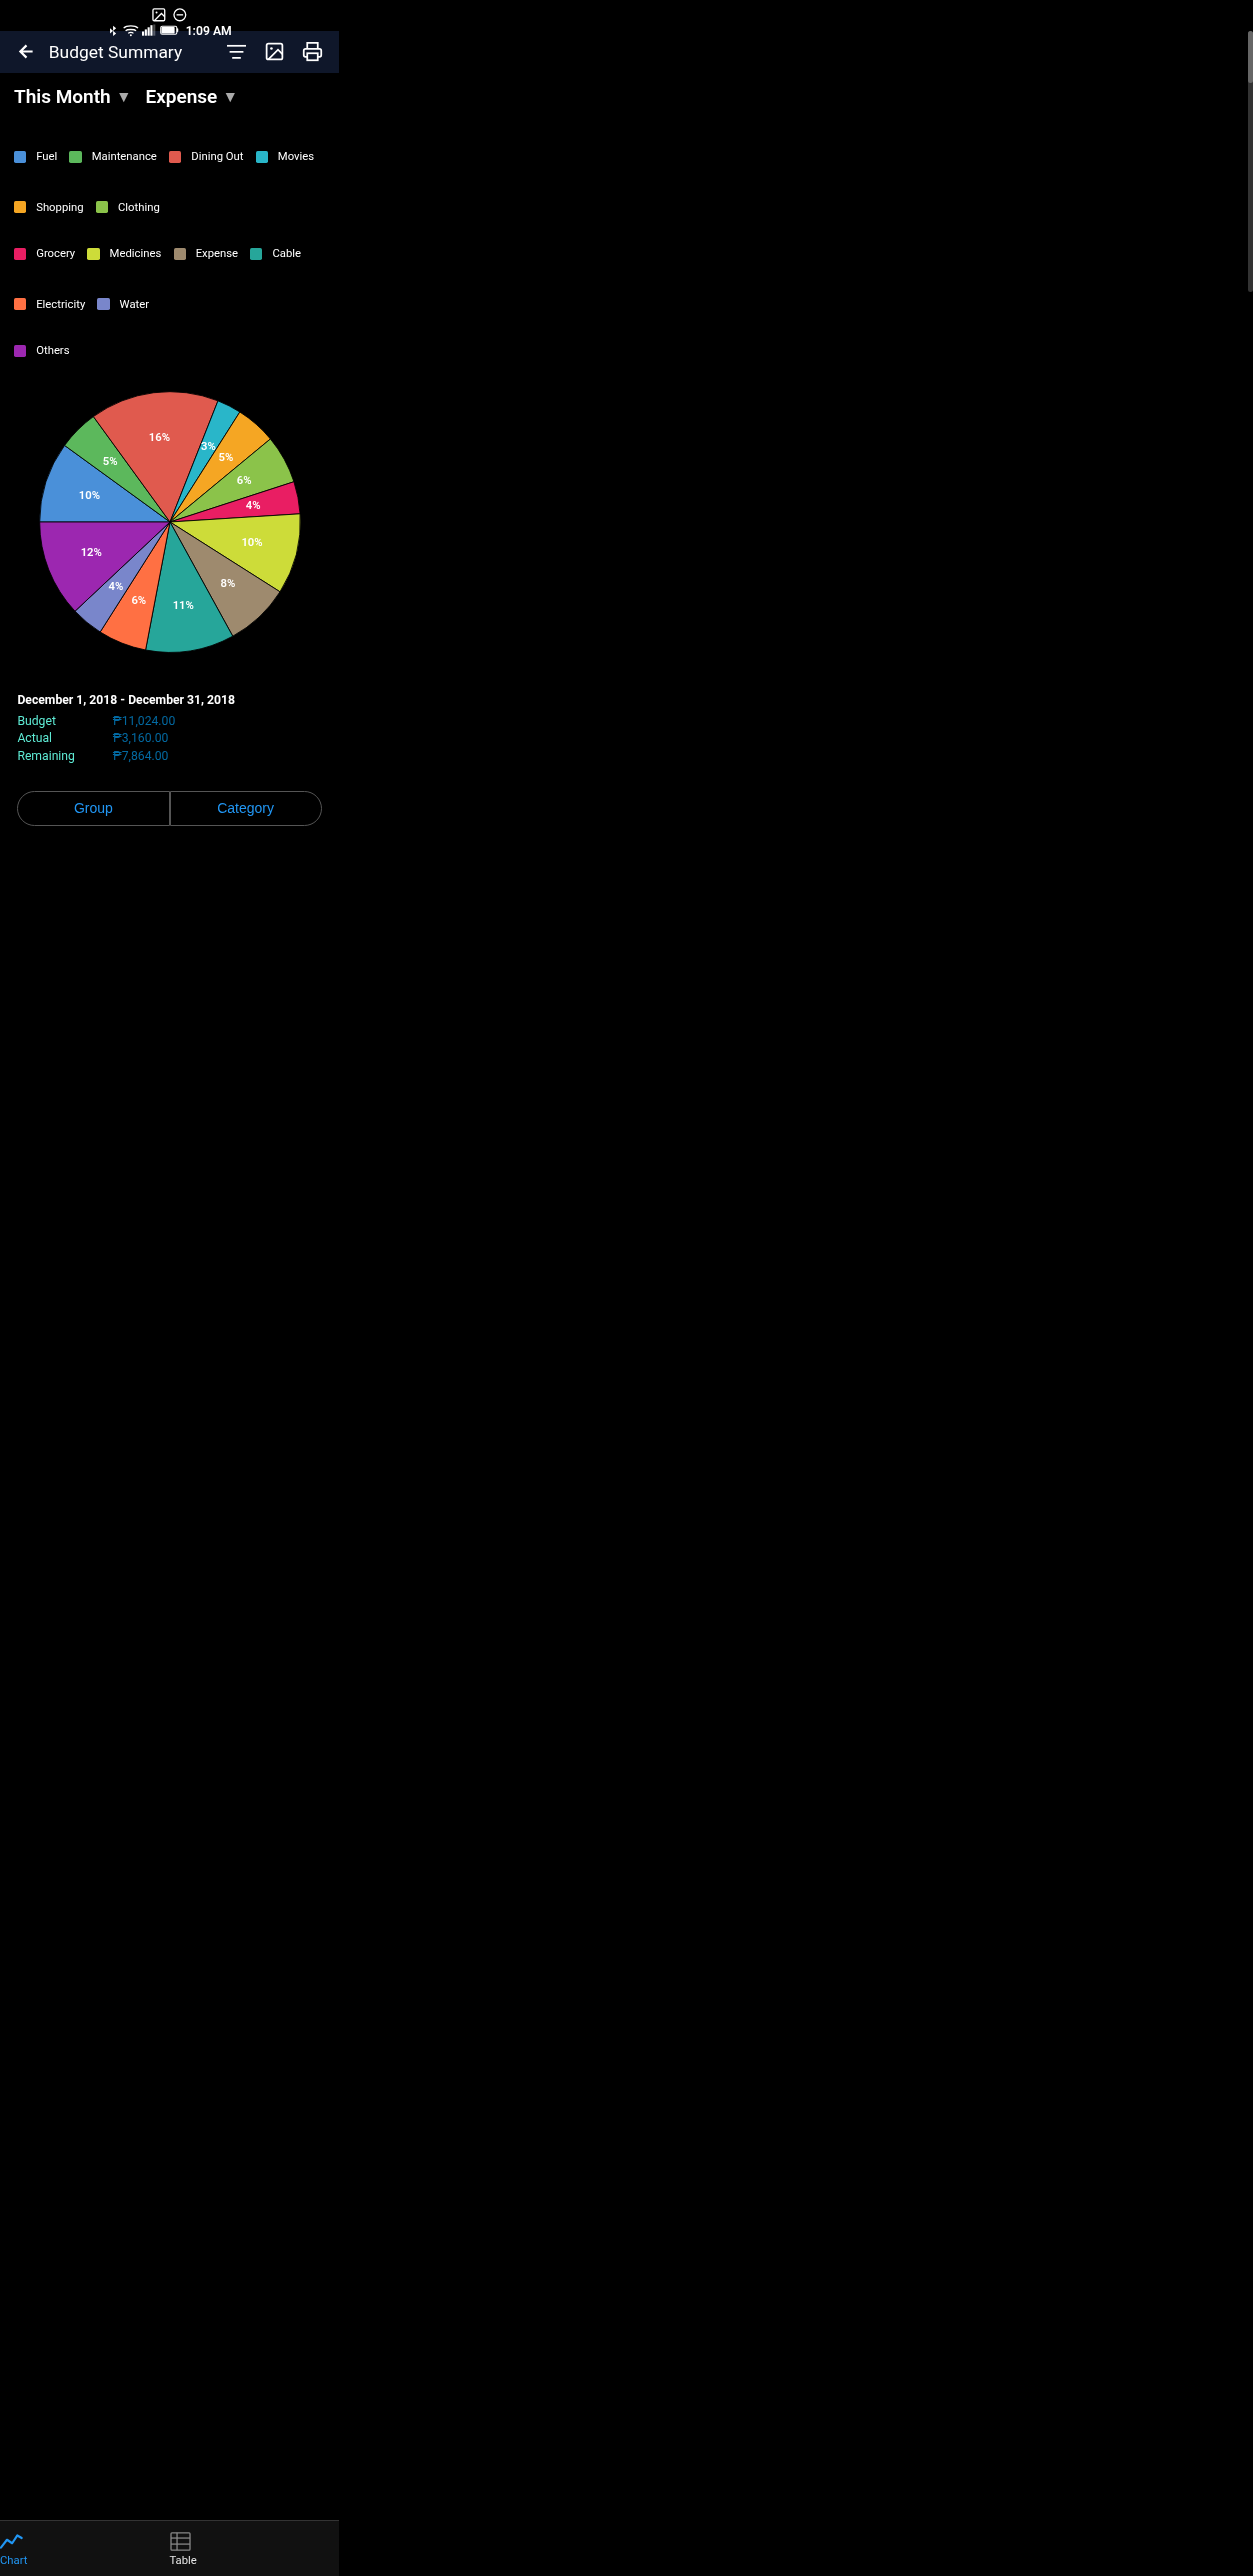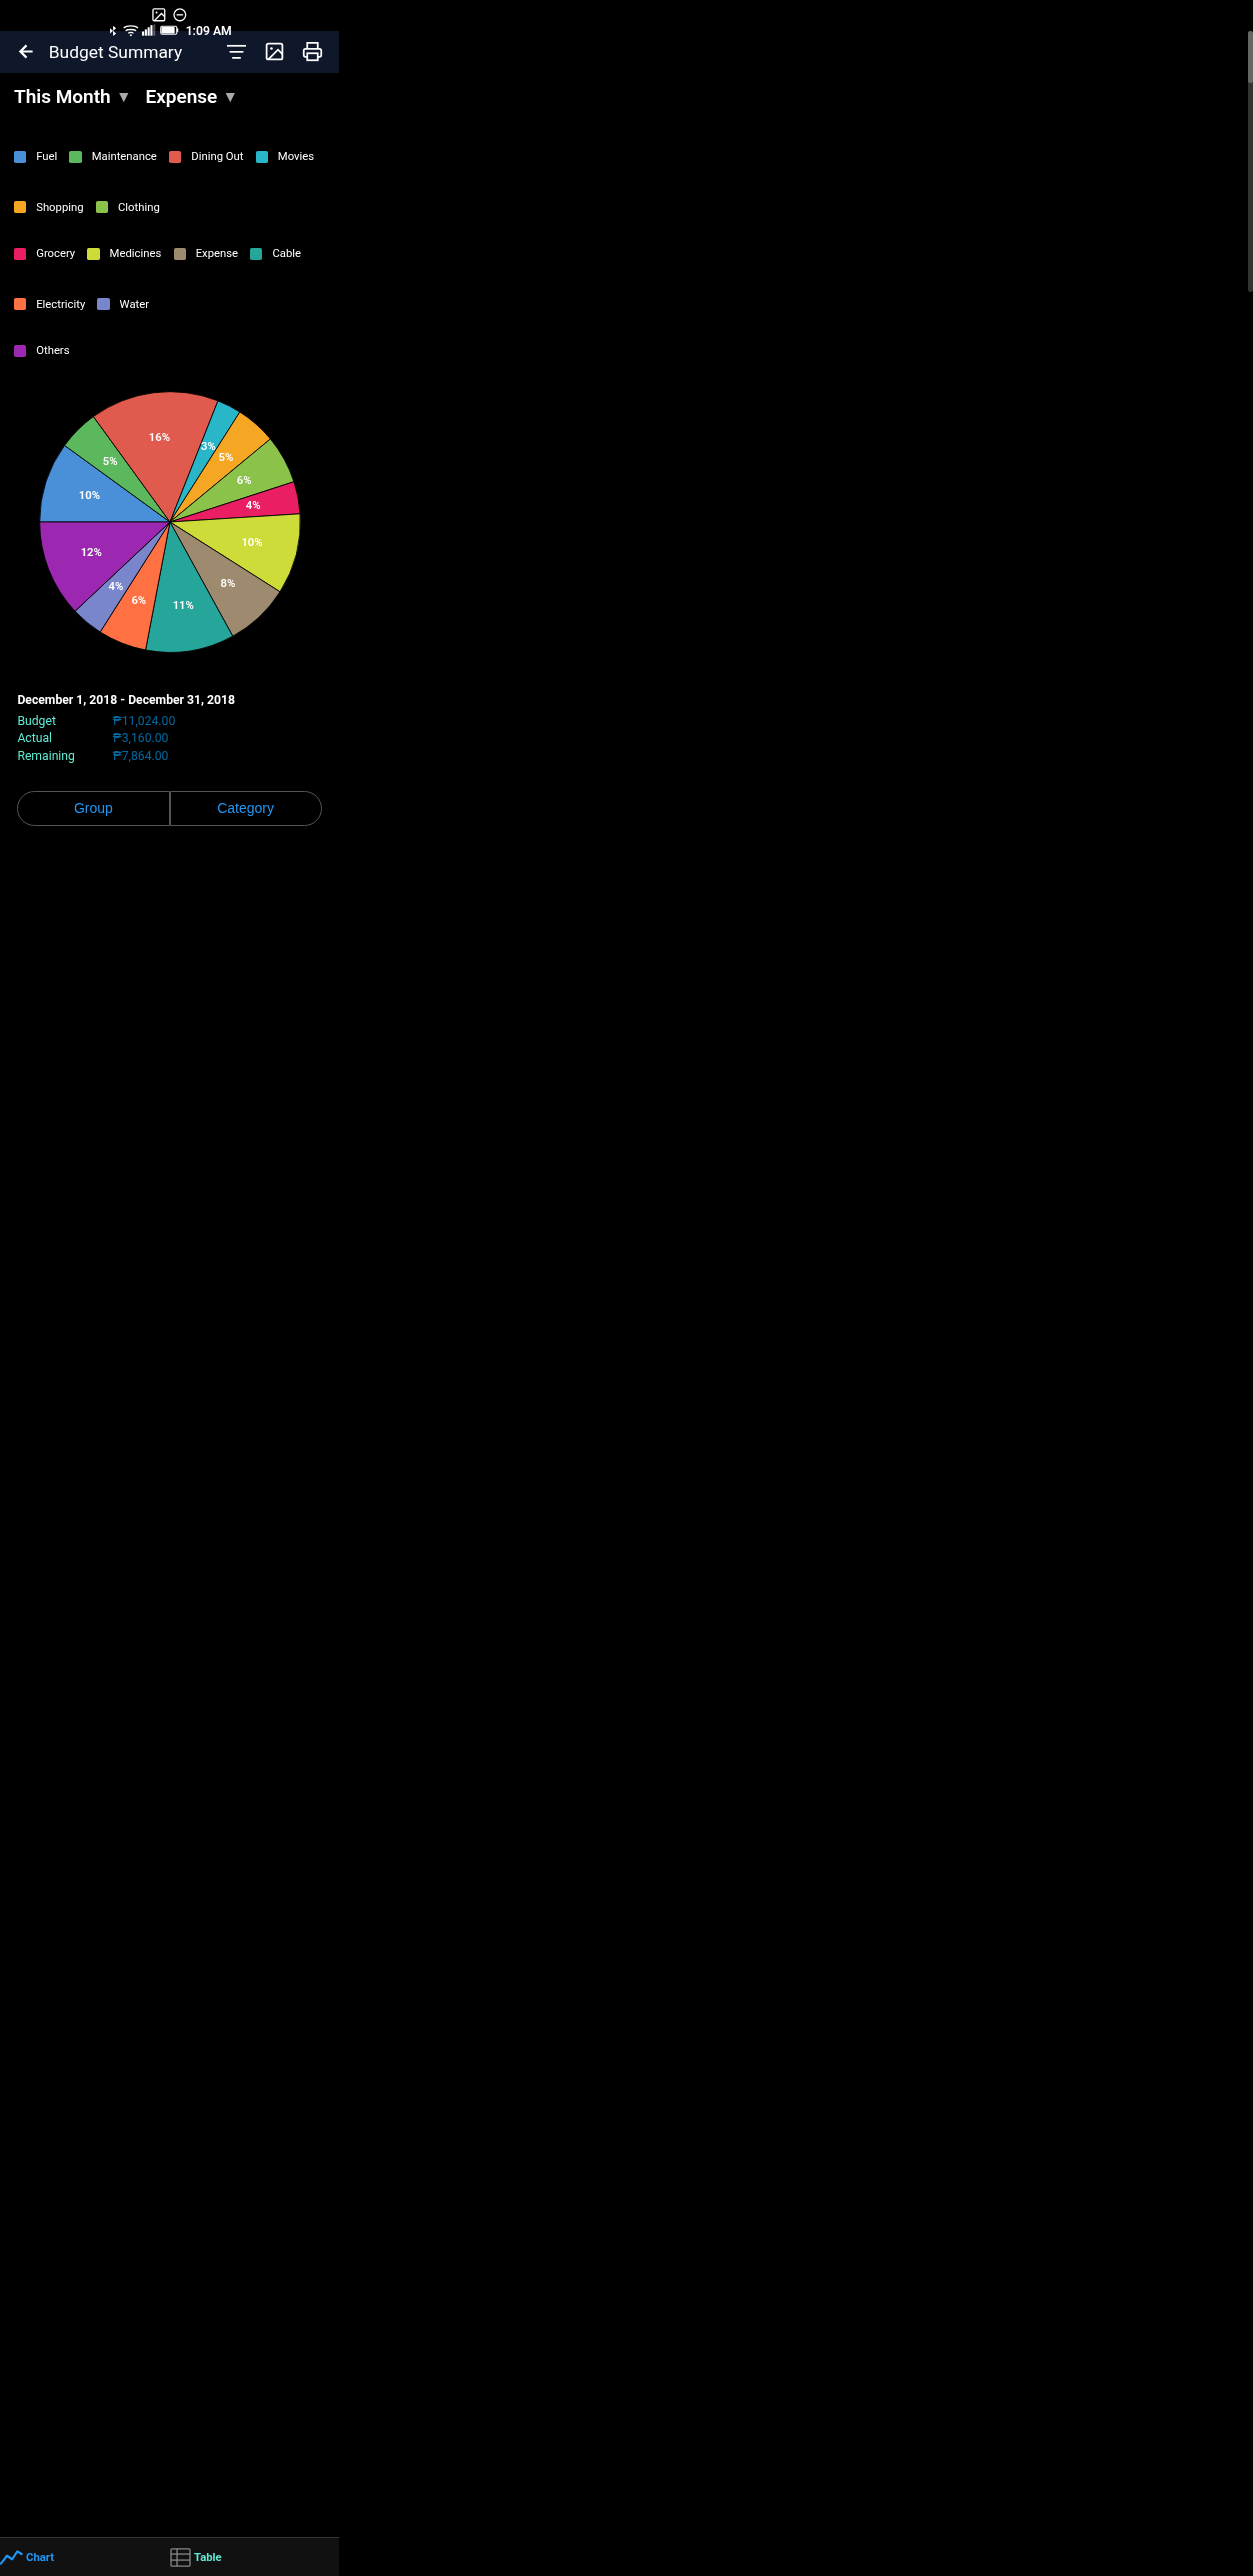--- a/index.html
+++ b/index.html
@@ -151,29 +151,29 @@
       bottom: 0;
       left: 0;
       width: 339px;
       display: flex;
       background: #111;
       border-top: 0.9px solid #333;
     }
     .nav-item {
       flex: 1;
       display: flex;
-      align-items: center;
+      flex-direction: column;
+      align-items: flex-start;
       padding: 10.4px 0 8.7px;
       cursor: pointer;
       gap: 3.5px;
-      font-weight: bold;
     }
     .nav-label { font-size: 11.3px; }
     .nav-active { color: #2196F3; }
-    .nav-inactive { color: #5eead4; }
+    .nav-inactive { color: #e5e5e5; }
 
     
     .scrollbar-track {
       position: fixed;
       right: 0;
       top: 31px;
       width: 5.2px;
       height: 261px;
       background: #333;
       border-radius: 2.6px;

